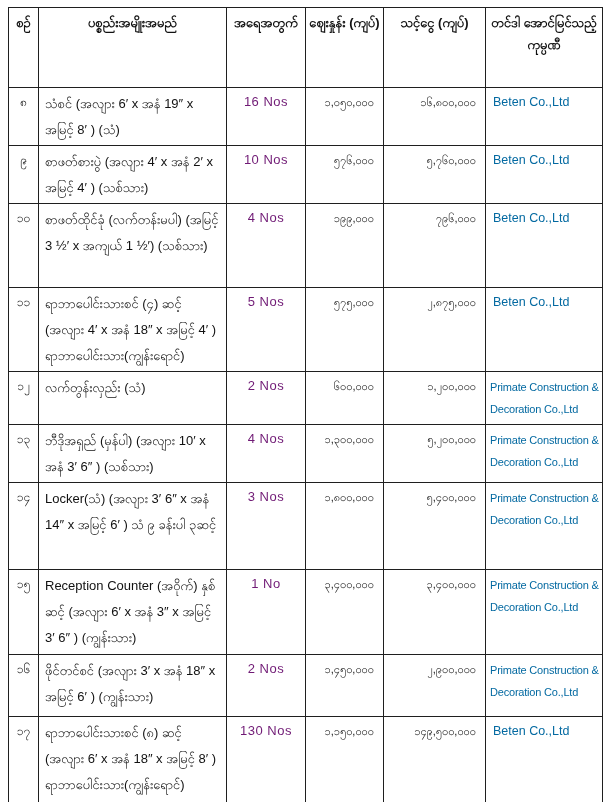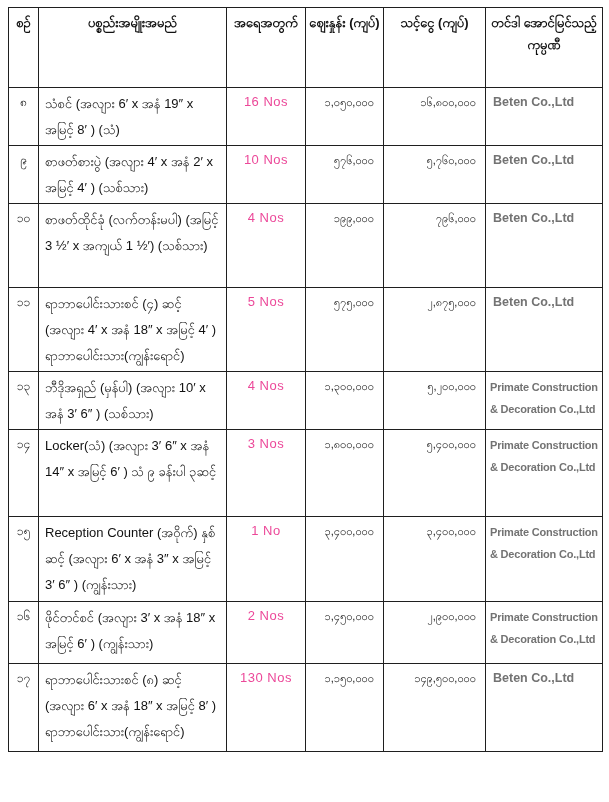--- a/index.html
+++ b/index.html
@@ -63,32 +63,32 @@
     font-size: 13px;
     line-height: 26px;
     padding: 3px 4px 2px 6px;
     color: #111;
   }
   td.c-qty {
     text-align: center;
     font-size: 13px;
     padding-top: 6px;
     letter-spacing: 0.5px;
-    color: #ec4899;
+    color: #701a75;
   }
   td.c-price, td.c-amount {
     text-align: right;
     font-size: 11px;
     padding: 7px 9px 0 2px;
     color: #111;
   }
   td.c-company {
-    font-weight: bold;
+    font-weight: normal;
     padding: 6px 3px 2px 7px;
-    color: #737373;
+    color: #0369a1;
   }
   td.c-company.beten {
     font-size: 12.5px;
     line-height: 16px;
   }
   td.c-company.primate {
     font-size: 11px;
     line-height: 22px;
     font-stretch: condensed;
     letter-spacing: -0.2px;
@@ -145,20 +145,28 @@
         <td class="c-company beten">Beten Co.,Ltd</td>
       </tr>
       <tr class="h-r3">
         <td class="c-no">၁၁</td>
         <td class="c-item">ရာဘာပေါင်းသားစင် (၄) ဆင့် (အလျား 4′ x အနံ 18″ x အမြင့် 4′ ) ရာဘာပေါင်းသား(ကျွန်းရောင်)</td>
         <td class="c-qty">5 Nos</td>
         <td class="c-price">၅၇၅,၀၀၀</td>
         <td class="c-amount">၂,၈၇၅,၀၀၀</td>
         <td class="c-company beten">Beten Co.,Ltd</td>
       </tr>
+      <tr class="h-r4">
+        <td class="c-no">၁၂</td>
+        <td class="c-item">လက်တွန်းလှည်း (သံ)</td>
+        <td class="c-qty">2 Nos</td>
+        <td class="c-price">၆၀၀,၀၀၀</td>
+        <td class="c-amount">၁,၂၀၀,၀၀၀</td>
+        <td class="c-company primate">Primate Construction &amp; Decoration Co.,Ltd</td>
+      </tr>
       <tr class="h-r5">
         <td class="c-no">၁၃</td>
         <td class="c-item">ဘီဒိုအရှည် (မှန်ပါ) (အလျား 10′ x အနံ 3′ 6″ ) (သစ်သား)</td>
         <td class="c-qty">4 Nos</td>
         <td class="c-price">၁,၃၀၀,၀၀၀</td>
         <td class="c-amount">၅,၂၀၀,၀၀၀</td>
         <td class="c-company primate">Primate Construction &amp; Decoration Co.,Ltd</td>
       </tr>
       <tr class="h-r6">
         <td class="c-no">၁၄</td>

